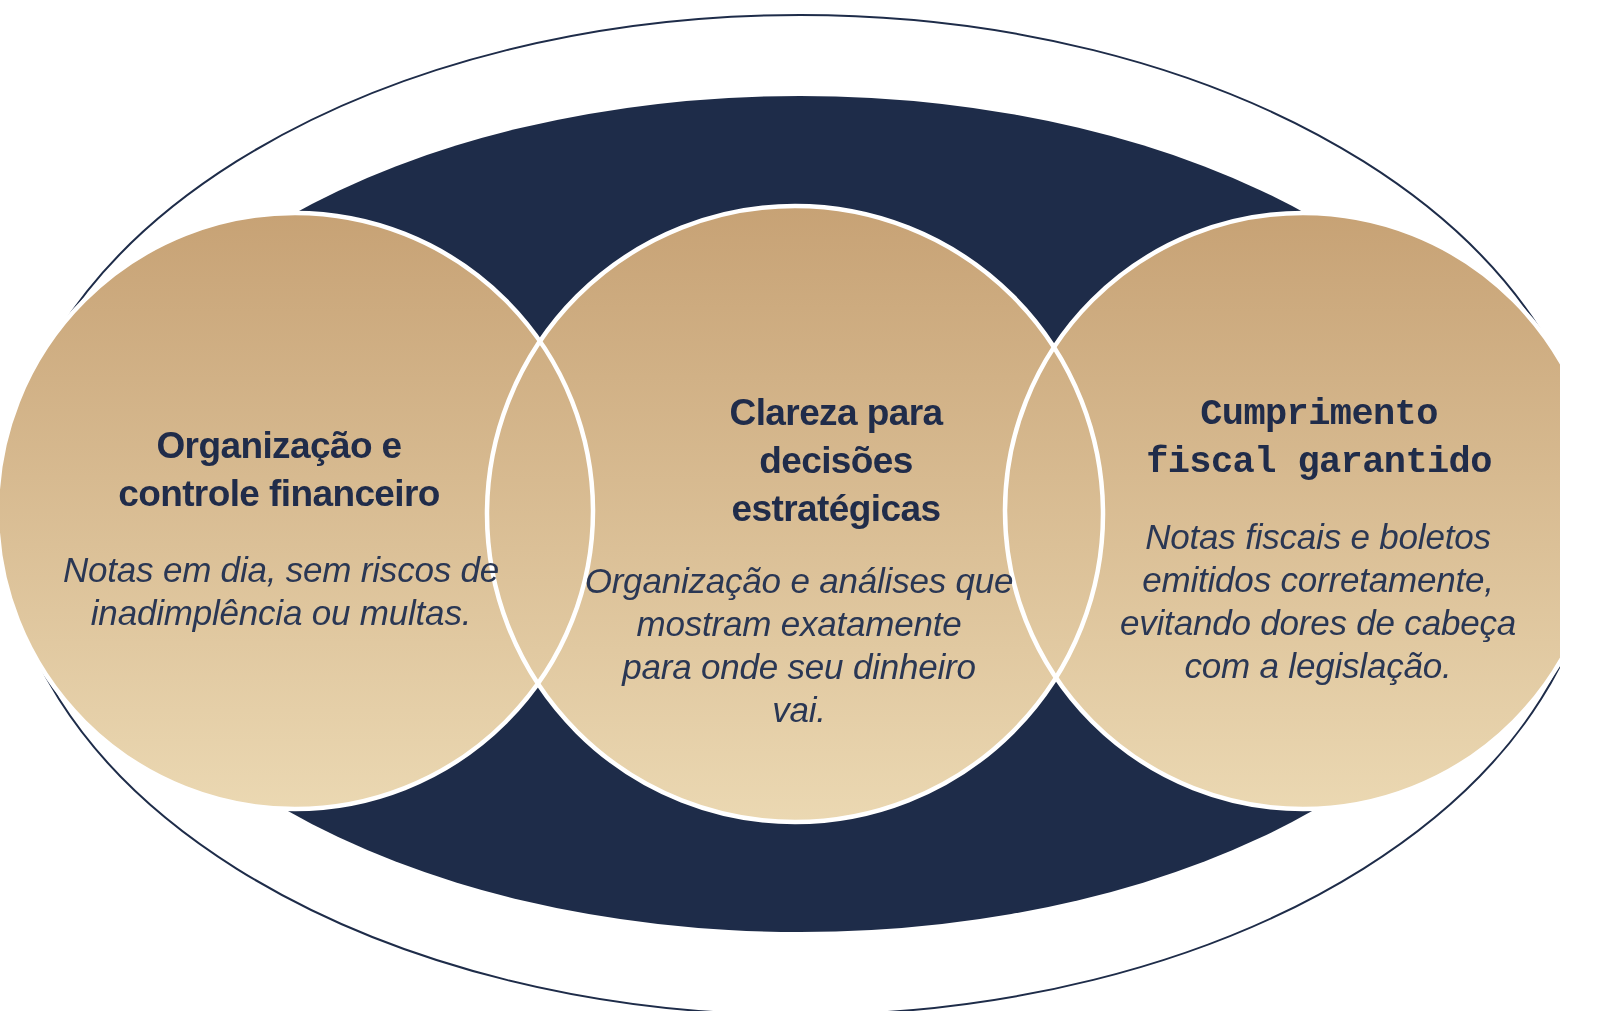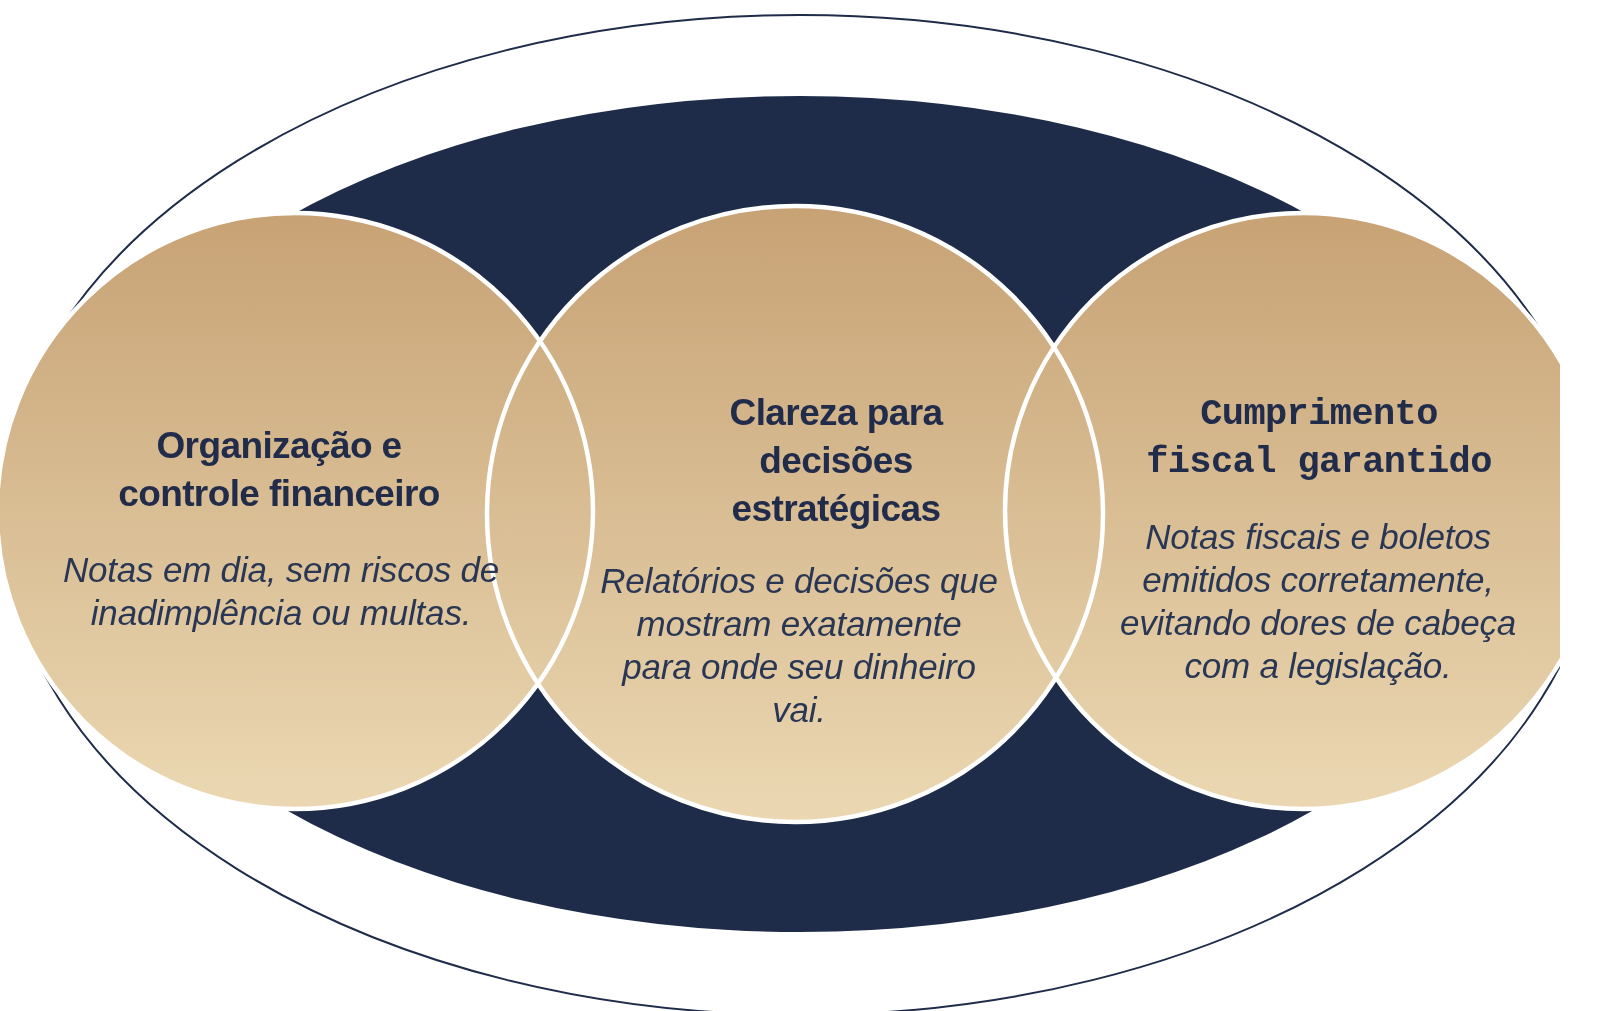--- a/index.html
+++ b/index.html
@@ -86,21 +86,21 @@
   </svg>
 
   <div class="txt title t-left-title">Organização e
 controle financeiro</div>
   <div class="txt subtitle t-left-sub">Notas em dia, sem riscos de
 inadimplência ou multas.</div>
 
   <div class="txt title t-mid-title">Clareza para
 decisões
 estratégicas</div>
-  <div class="txt subtitle t-mid-sub">Relatórios e decisões que
+  <div class="txt subtitle t-mid-sub">Organização e análises que
 mostram exatamente
 para onde seu dinheiro
 vai.</div>
 
   <div class="txt title t-right-title">Cumprimento
 fiscal garantido</div>
   <div class="txt subtitle t-right-sub">Notas fiscais e boletos
 emitidos corretamente,
 evitando dores de cabeça
 com a legislação.</div>

